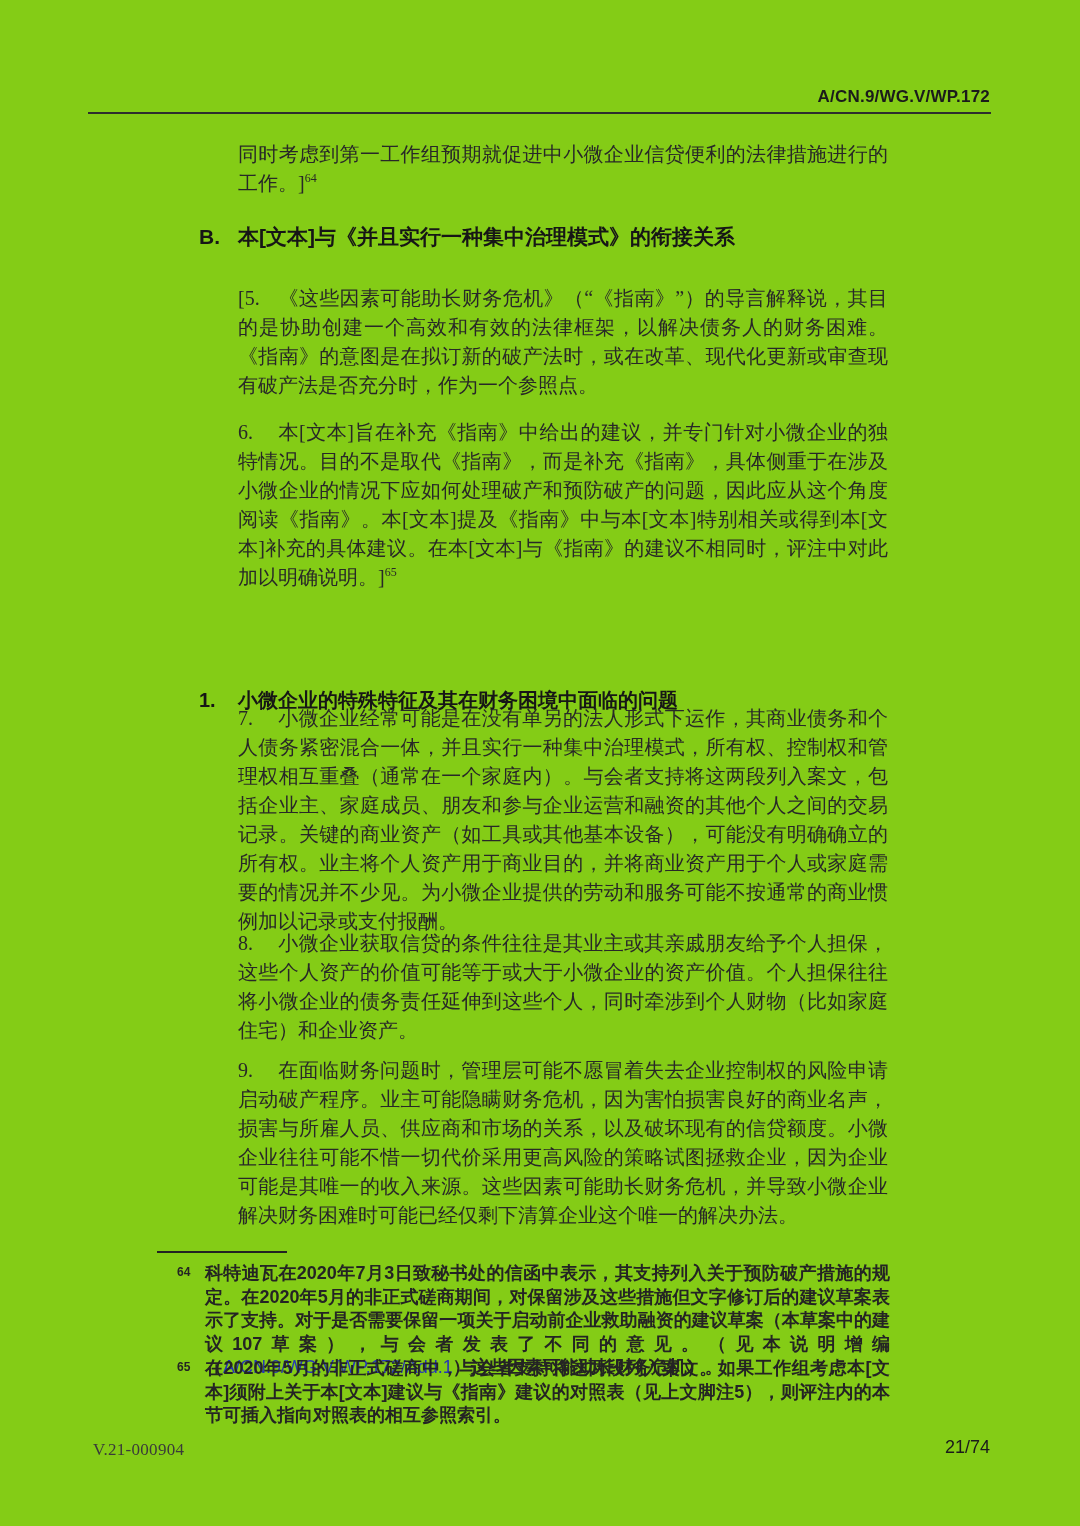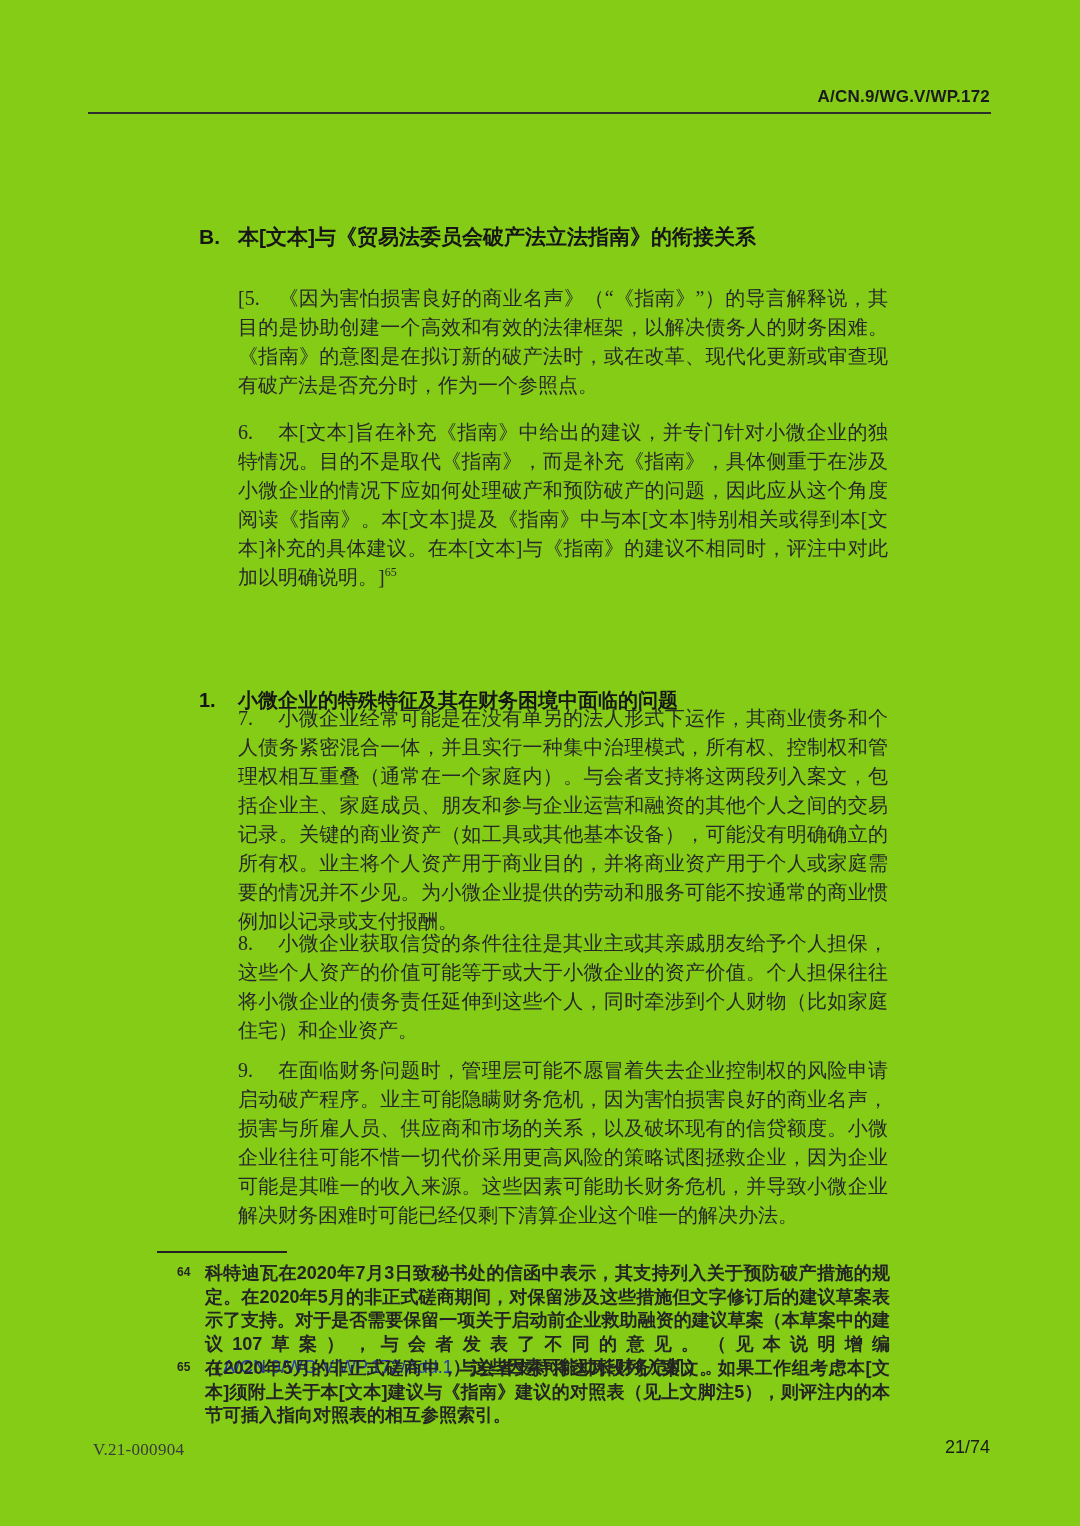--- a/index.html
+++ b/index.html
@@ -68,24 +68,25 @@
   }
 </style>
 </head>
 <body>
 
 <div class="page">
 
   <div class="doc-symbol">A/CN.9/WG.V/WP.172</div>
   <div class="header-rule"></div>
 
+  <p class="body-para" style="top:140px"><span>同时考虑到第一工作组预期就促进中小微企业信贷便利的法律措施进行的工作。]</span><sup class="fn-ref">64</sup></p>
 
-  <h2 class="sec-head lvl-letter" style="top:224px"><span class="sec-num">B.</span><span>本[文本]与《贸易法委员会破产法立法指南》的衔接关系</span></h2>
+  <h2 class="sec-head lvl-letter" style="top:224px"><span class="sec-num">B.</span><span>本[文本]与《并且实行一种集中治理模式》的衔接关系</span></h2>
 
-  <p class="body-para" style="top:284px"><span class="para-num">[5.</span><span>《因为害怕损害良好的商业名声》（“《指南》”）的导言解释说，其目的是协助创建一个高效和有效的法律框架，以解决债务人的财务困难。《指南》的意图是在拟订新的破产法时，或在改革、现代化更新或审查现有破产法是否充分时，作为一个参照点。</span></p>
+  <p class="body-para" style="top:284px"><span class="para-num">[5.</span><span>《这些因素可能助长财务危机》（“《指南》”）的导言解释说，其目的是协助创建一个高效和有效的法律框架，以解决债务人的财务困难。《指南》的意图是在拟订新的破产法时，或在改革、现代化更新或审查现有破产法是否充分时，作为一个参照点。</span></p>
 
   <p class="body-para" style="top:418px"><span class="para-num">6.</span><span>本[文本]旨在补充《指南》中给出的建议，并专门针对小微企业的独特情况。目的不是取代《指南》，而是补充《指南》，具体侧重于在涉及小微企业的情况下应如何处理破产和预防破产的问题，因此应从这个角度阅读《指南》。本[文本]提及《指南》中与本[文本]特别相关或得到本[文本]补充的具体建议。在本[文本]与《指南》的建议不相同时，评注中对此加以明确说明。]</span><sup class="fn-ref">65</sup></p>
 
 
   <h3 class="sec-head lvl-number" style="top:651px"><span class="sec-num">1.</span><span>小微企业的特殊特征及其在财务困境中面临的问题</span></h3>
 
   <p class="body-para" style="top:704px"><span class="para-num">7.</span><span>小微企业经常可能是在没有单另的法人形式下运作，其商业债务和个人债务紧密混合一体，并且实行一种集中治理模式，所有权、控制权和管理权相互重叠（通常在一个家庭内）。与会者支持将这两段列入案文，包括企业主、家庭成员、朋友和参与企业运营和融资的其他个人之间的交易记录。关键的商业资产（如工具或其他基本设备），可能没有明确确立的所有权。业主将个人资产用于商业目的，并将商业资产用于个人或家庭需要的情况并不少见。为小微企业提供的劳动和服务可能不按通常的商业惯例加以记录或支付报酬。</span></p>
 
   <p class="body-para" style="top:929px"><span class="para-num">8.</span><span>小微企业获取信贷的条件往往是其业主或其亲戚朋友给予个人担保，这些个人资产的价值可能等于或大于小微企业的资产价值。个人担保往往将小微企业的债务责任延伸到这些个人，同时牵涉到个人财物（比如家庭住宅）和企业资产。</span></p>
 

